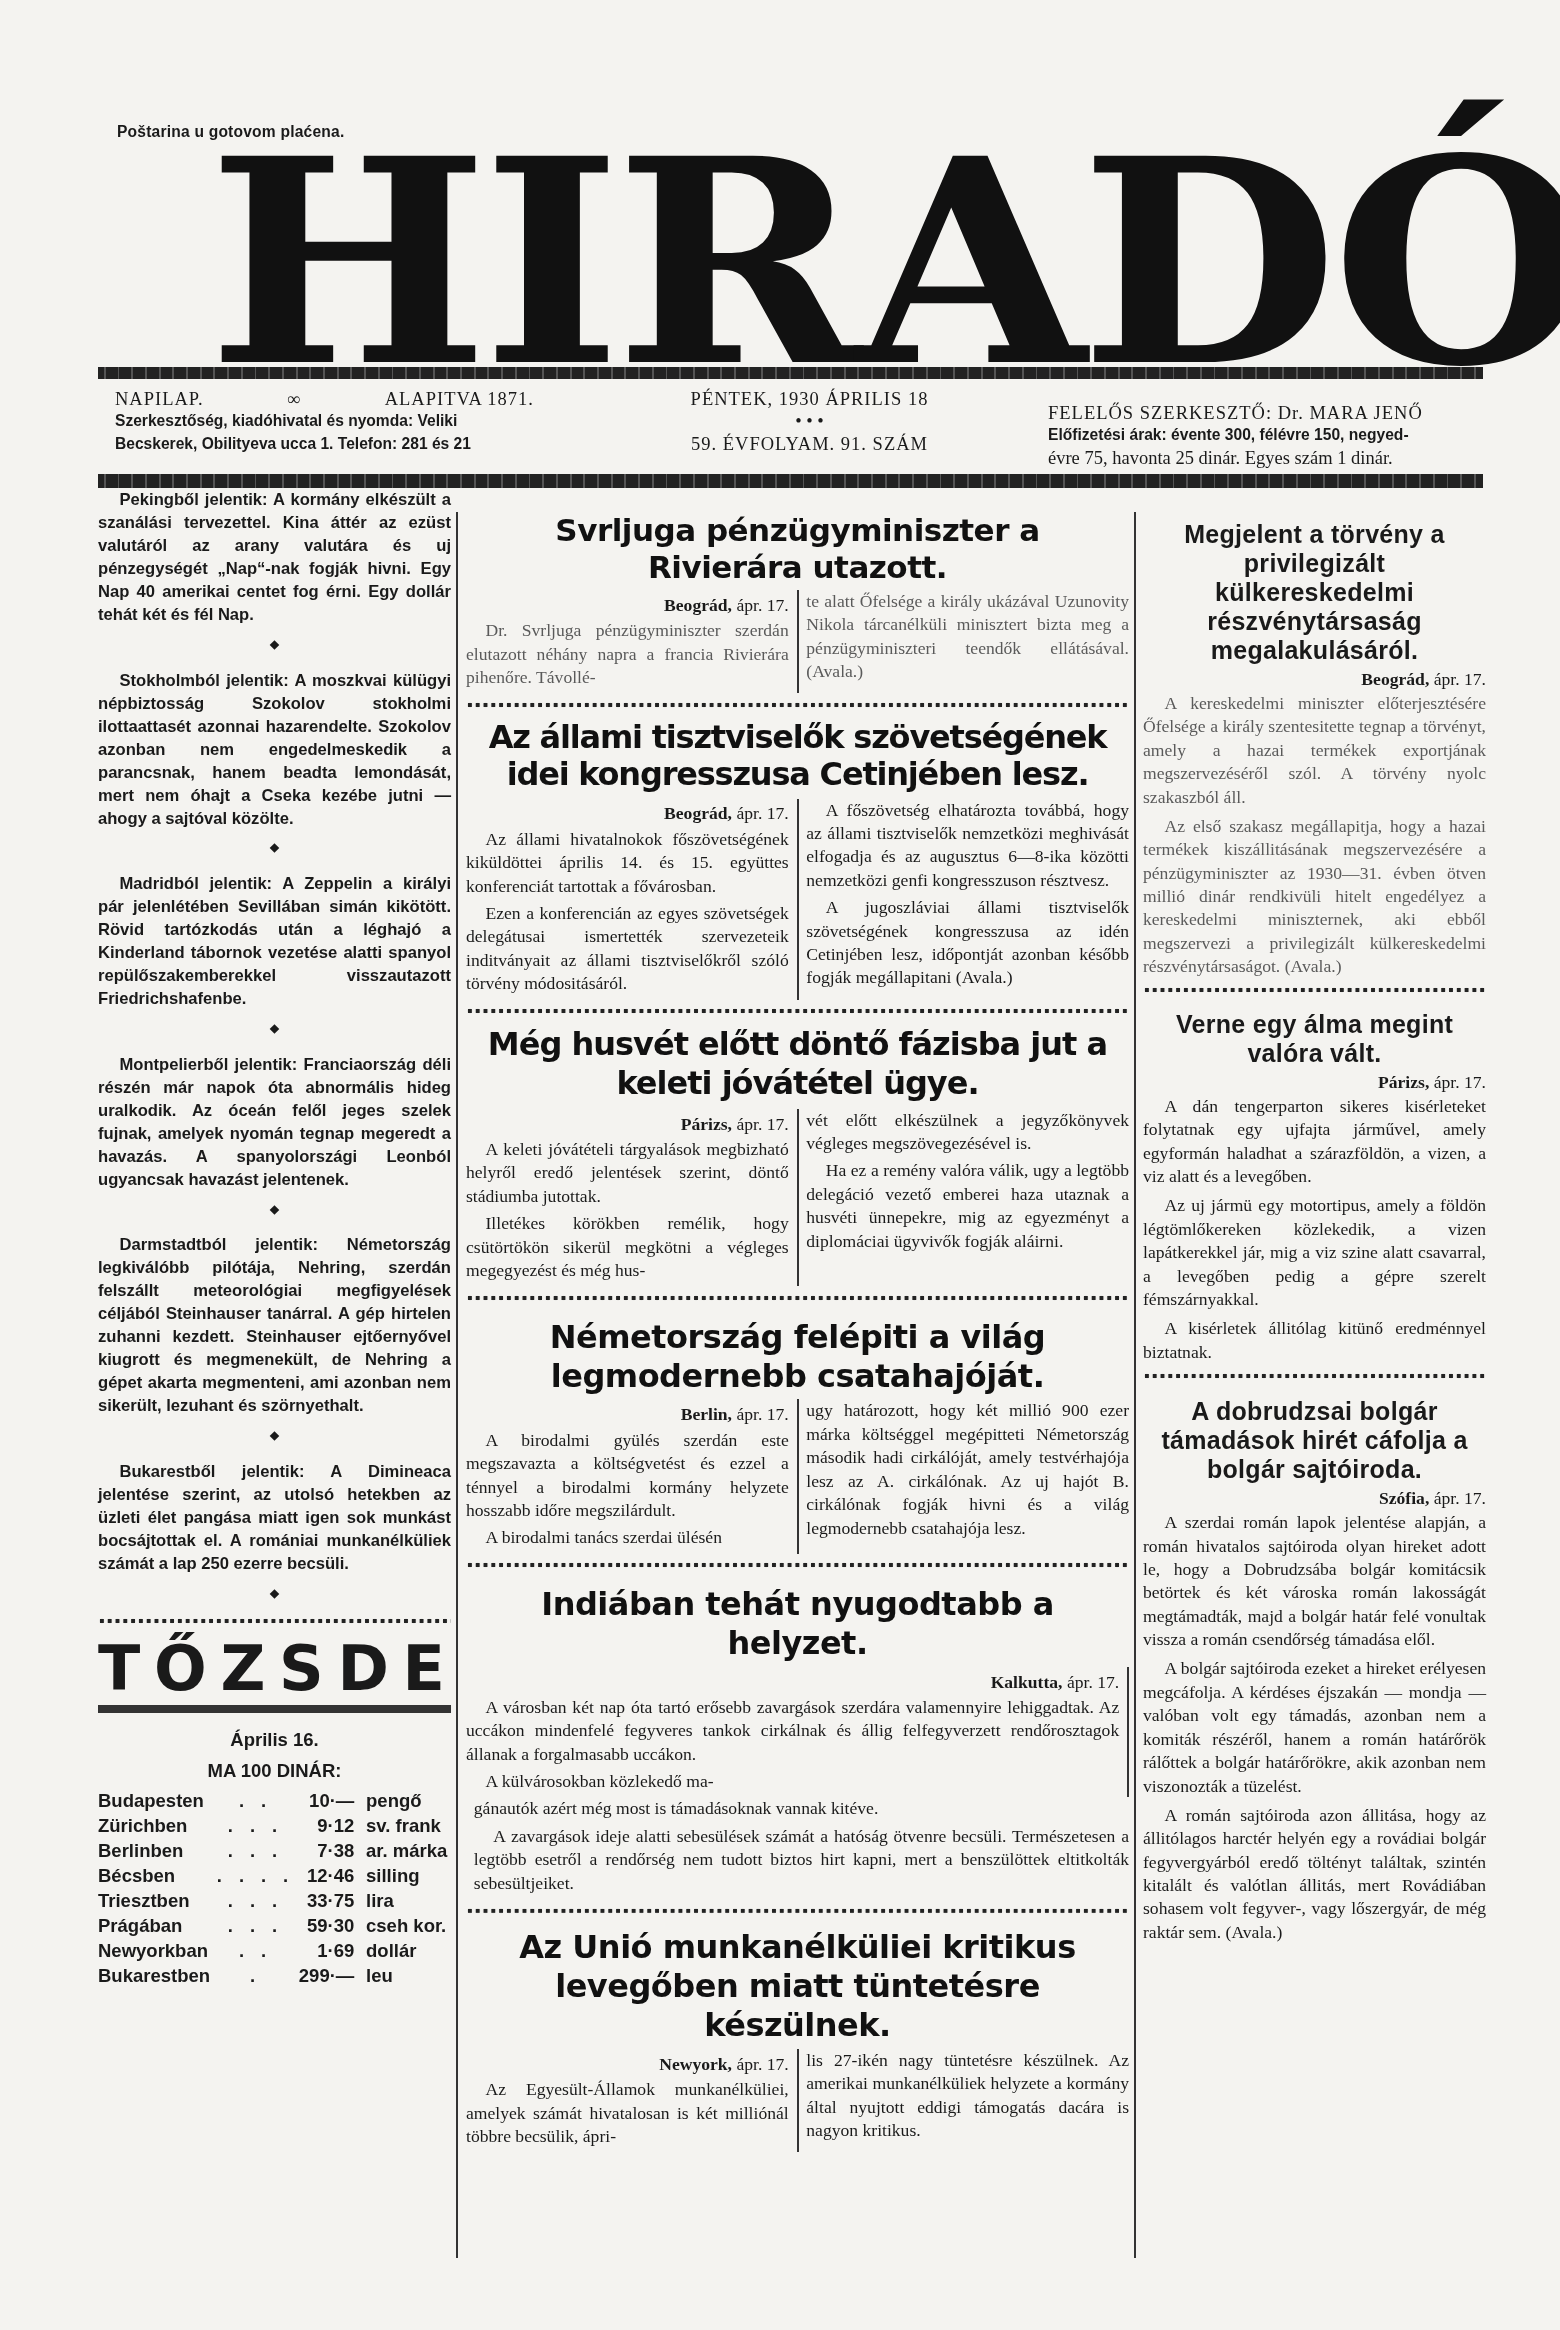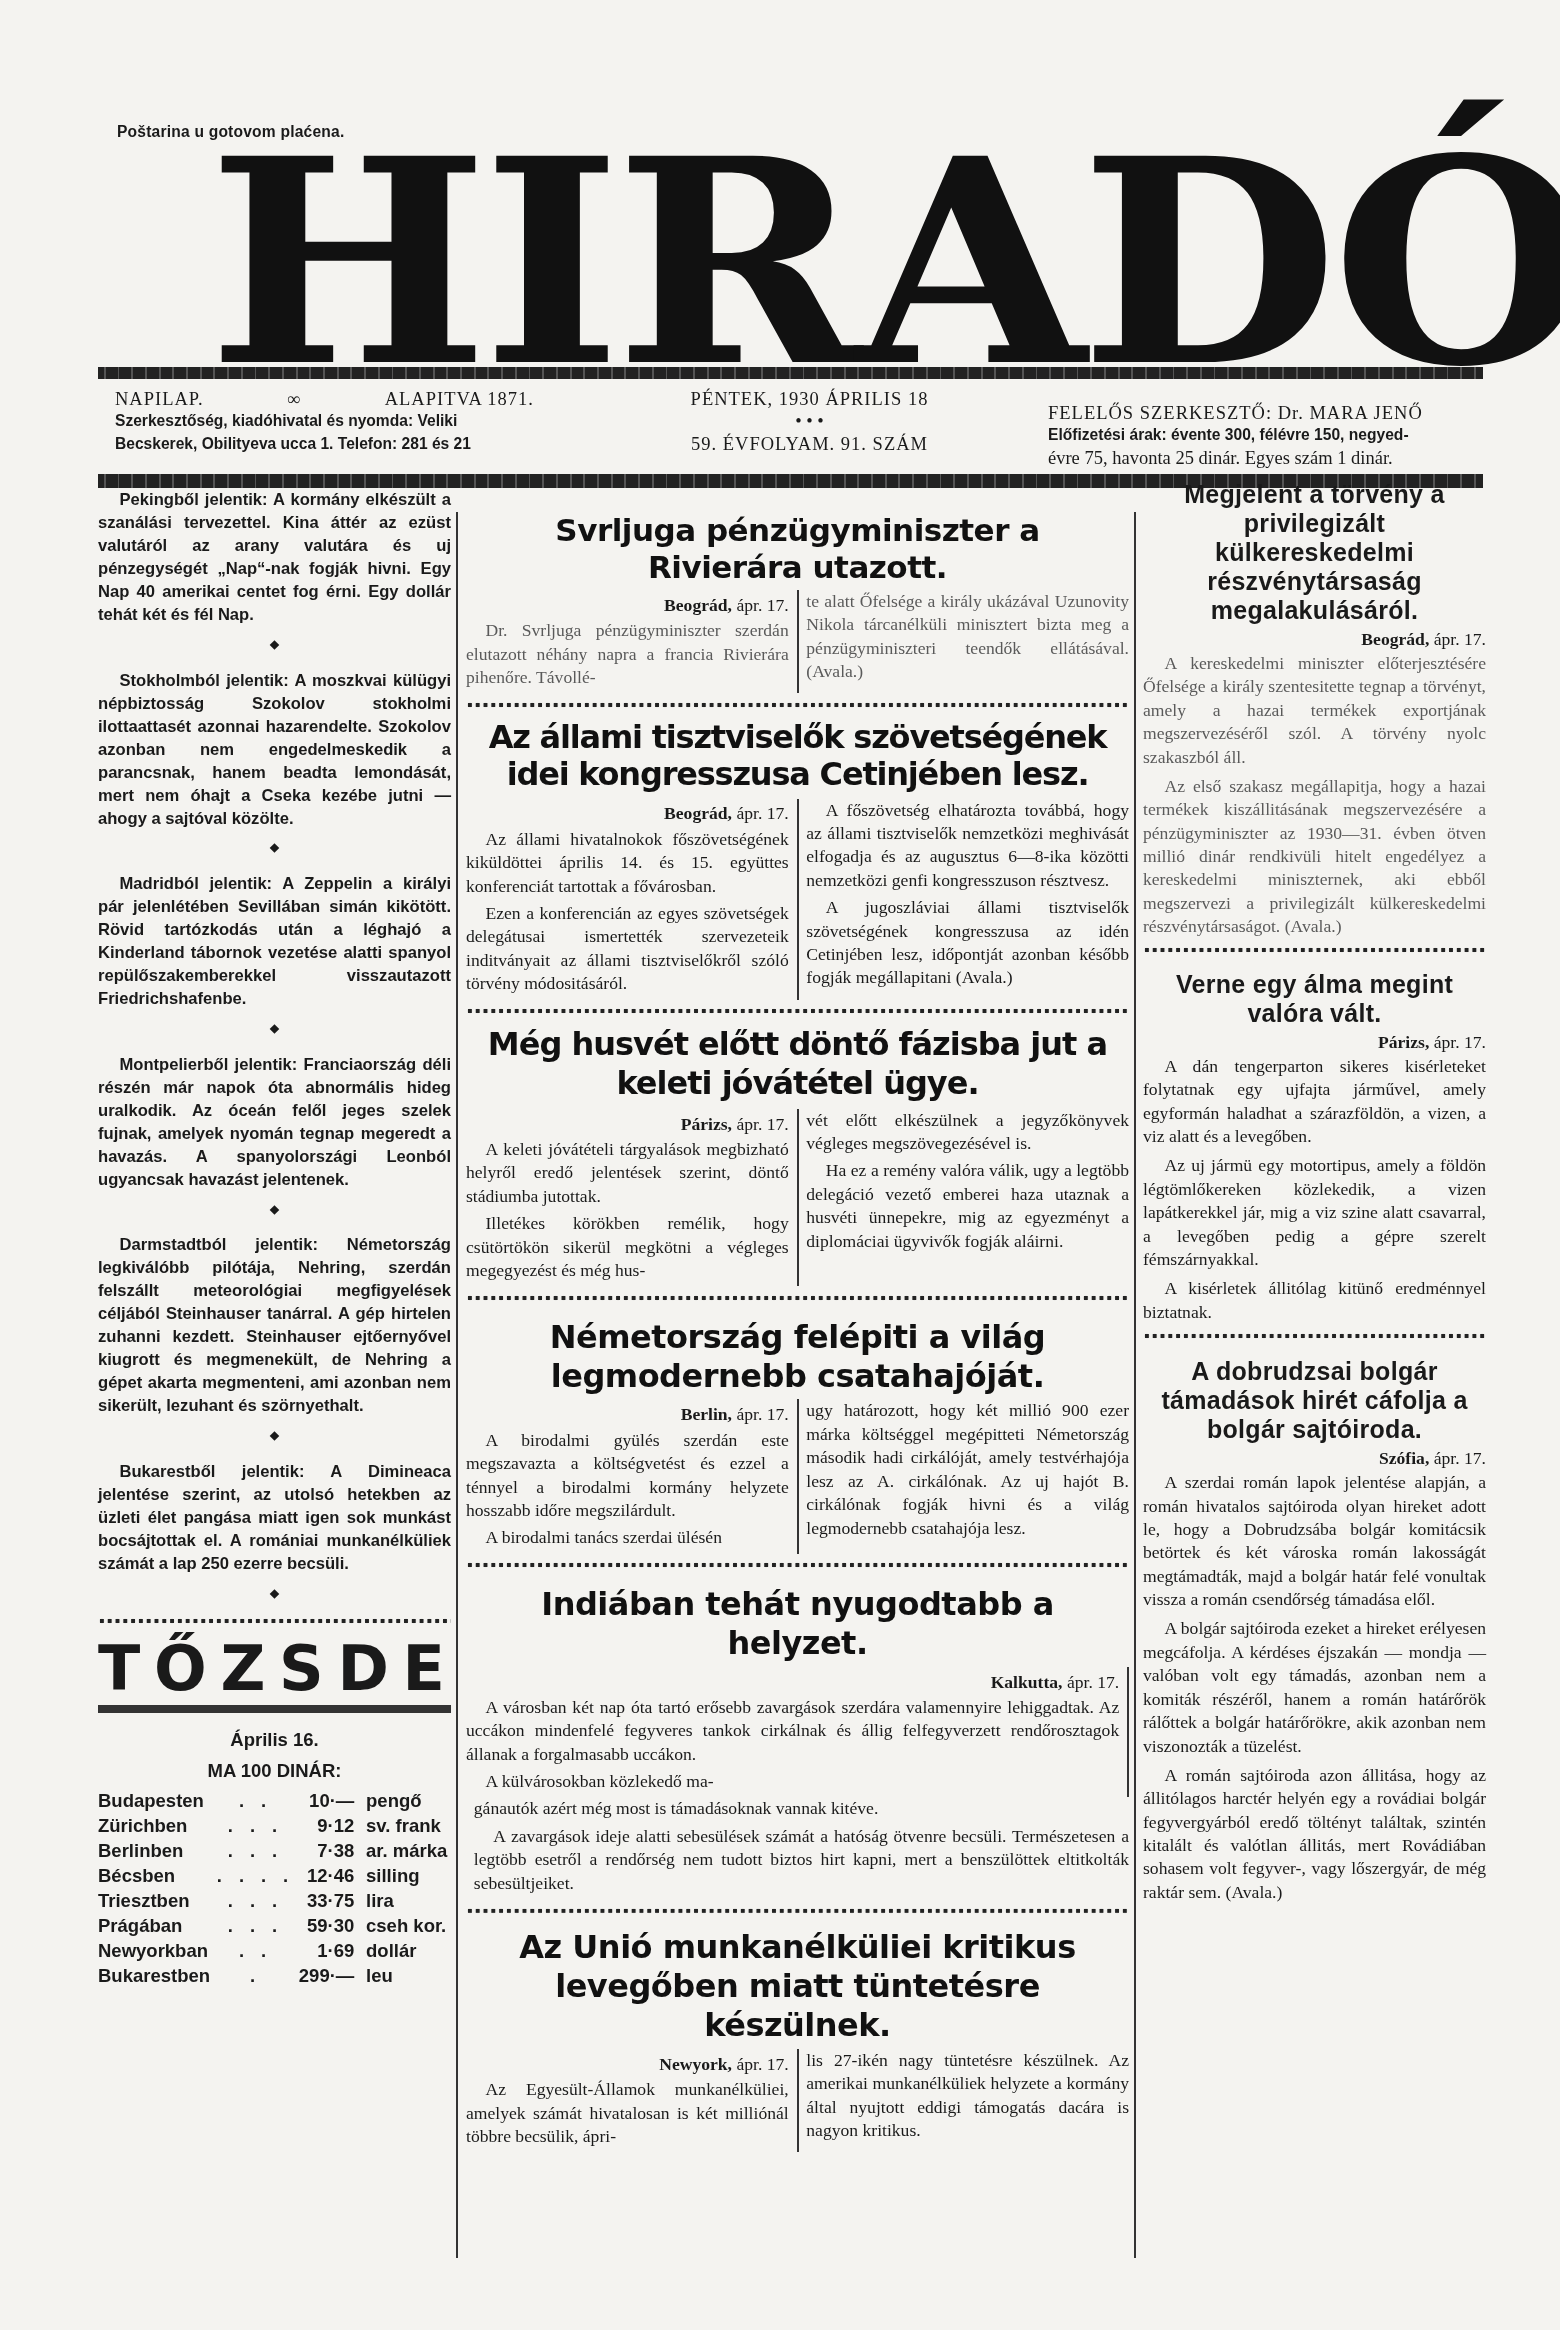--- a/index.html
+++ b/index.html
@@ -16,21 +16,21 @@
   .hdr-left{left:115px;top:388px;width:419px;}
   .hdr-mid{left:663px;top:388px;width:293px;text-align:center;}
   .hdr-right{left:1048px;top:402px;width:444px;}
   .bold-s{font-family:"Liberation Sans",sans-serif;font-weight:bold;font-size:15.6px;}
   .cond{letter-spacing:1px;}
   .col-left{left:98px;top:488px;width:353px;font:bold 16.6px/23px "Liberation Sans",sans-serif;}
   .col-left p{margin:0 0 5.9px 0;text-align:justify;text-indent:21.5px;}
   .col-left .dot{text-align:center;margin:5.9px 0 13.7px 0;font-size:11.7px;}
   .vrule{width:2px;background:#333;}
   .col-mid{left:466px;top:512px;width:663px;}
-  .col-right{left:1143px;top:480px;width:343px;}
+  .col-right{left:1143px;top:520px;width:343px;}
   .head-bold{font-family:"DejaVu Sans","Liberation Sans",sans-serif;font-weight:900;text-align:center;
        color:#111;letter-spacing:-0.5px;}
   .dateline{text-align:right;font-size:17.6px;margin:3.9px 0 2px 0;}
   .dateline b{font-weight:bold;}
   .two{display:flex;gap:0;}
   .two > div{flex:1;font-size:17.6px;line-height:23.4px;text-align:justify;}
   .two > div:first-child{padding-right:7.8px;border-right:2px solid #333;}
   .two > div:last-child{padding-left:7.8px;}
   .two p{margin:0 0 3.9px 0;text-indent:19.5px;}
   .two p.noi{text-indent:0;}

